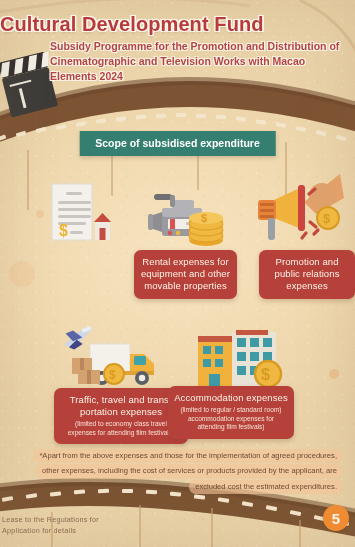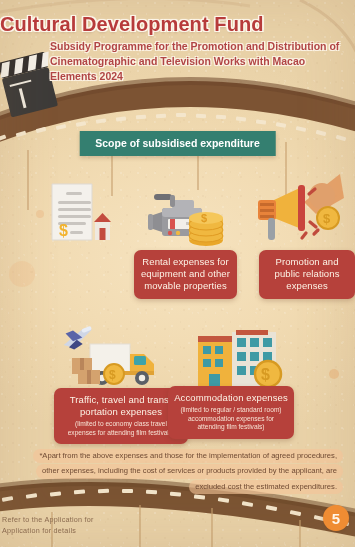--- a/index.html
+++ b/index.html
@@ -446,19 +446,19 @@
     <div class="sub">(limited to regular / standard room) accommodation expenses for attending film festivals)</div>
   </div>
 
   <div class="footnote">
     <span class="ln">*Apart from the above expenses and those for the implementation of agreed procedures,</span><br>
     <span class="ln">other expenses, including the cost of services or products provided by the applicant, are</span><br>
     <span class="ln">excluded cost the estimated expenditures.</span>
   </div>
 
   <div class="refnote">
-    <div>Refer to the Application for</div>
+    <div>Lease to the Regulations for</div>
     <div>Application for details</div>
   </div>
 
   <div class="page-badge">5</div>
 
 </div>
 
 </body></html>

